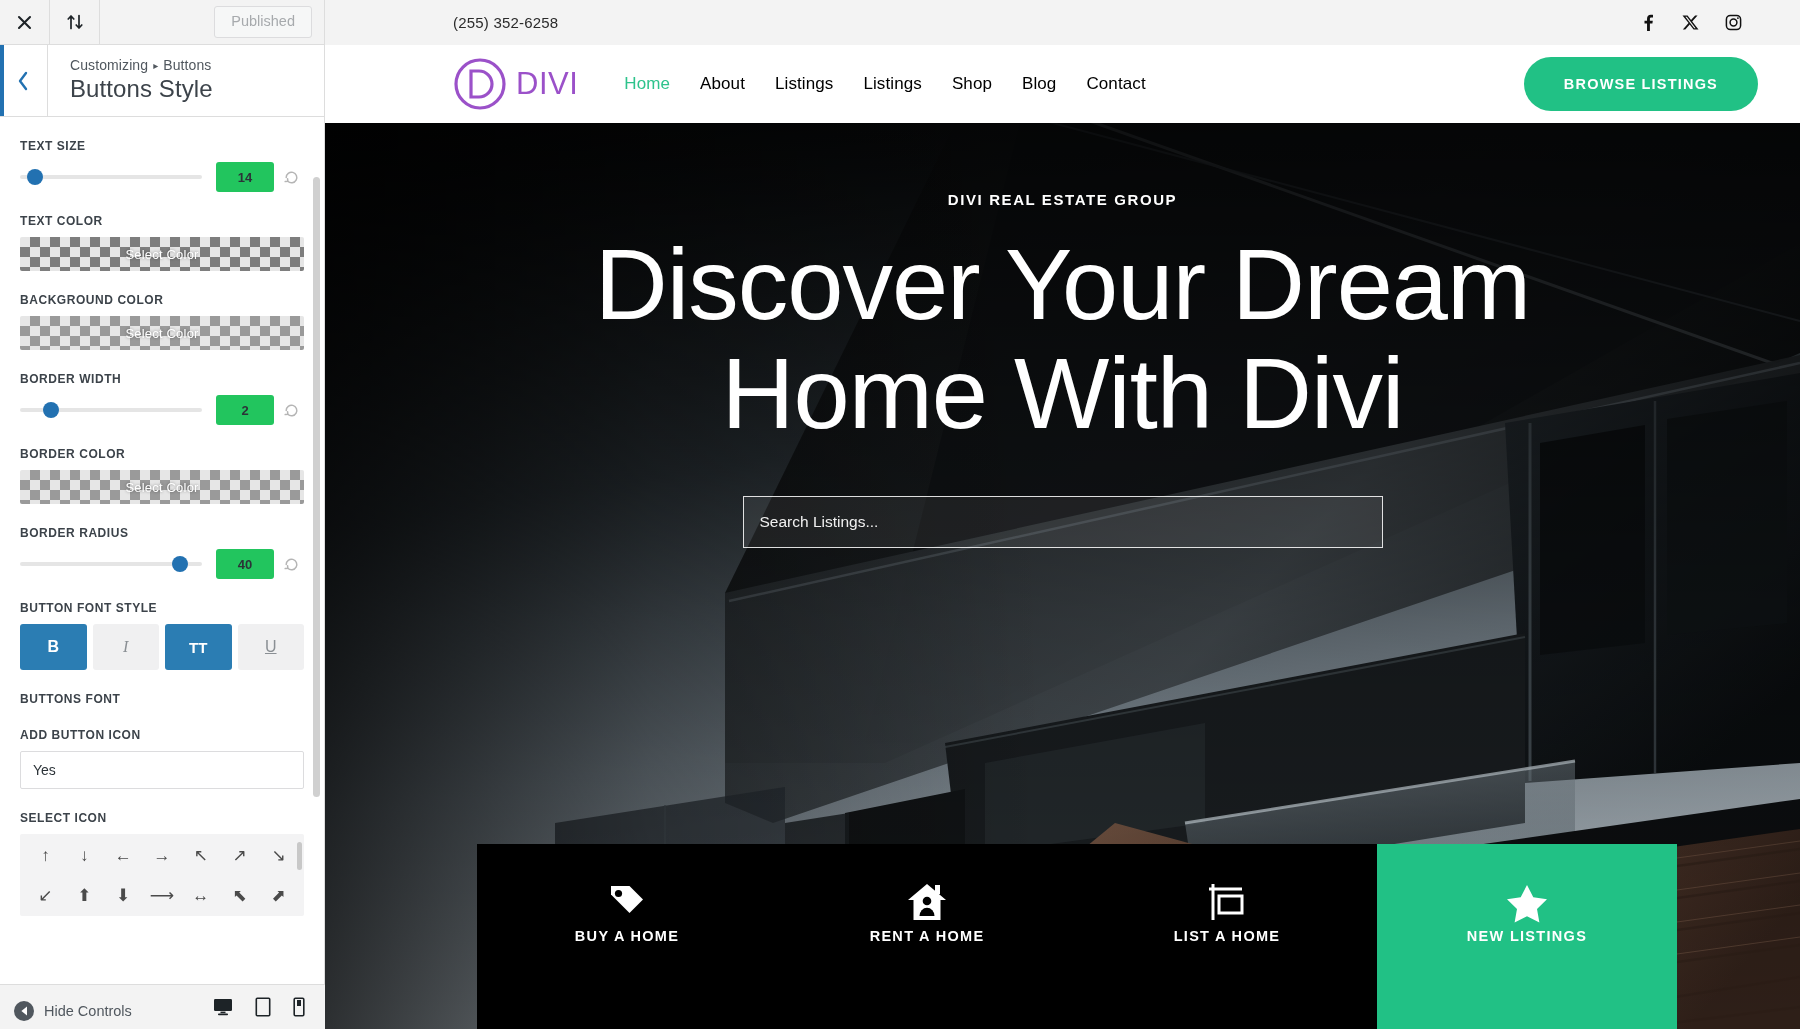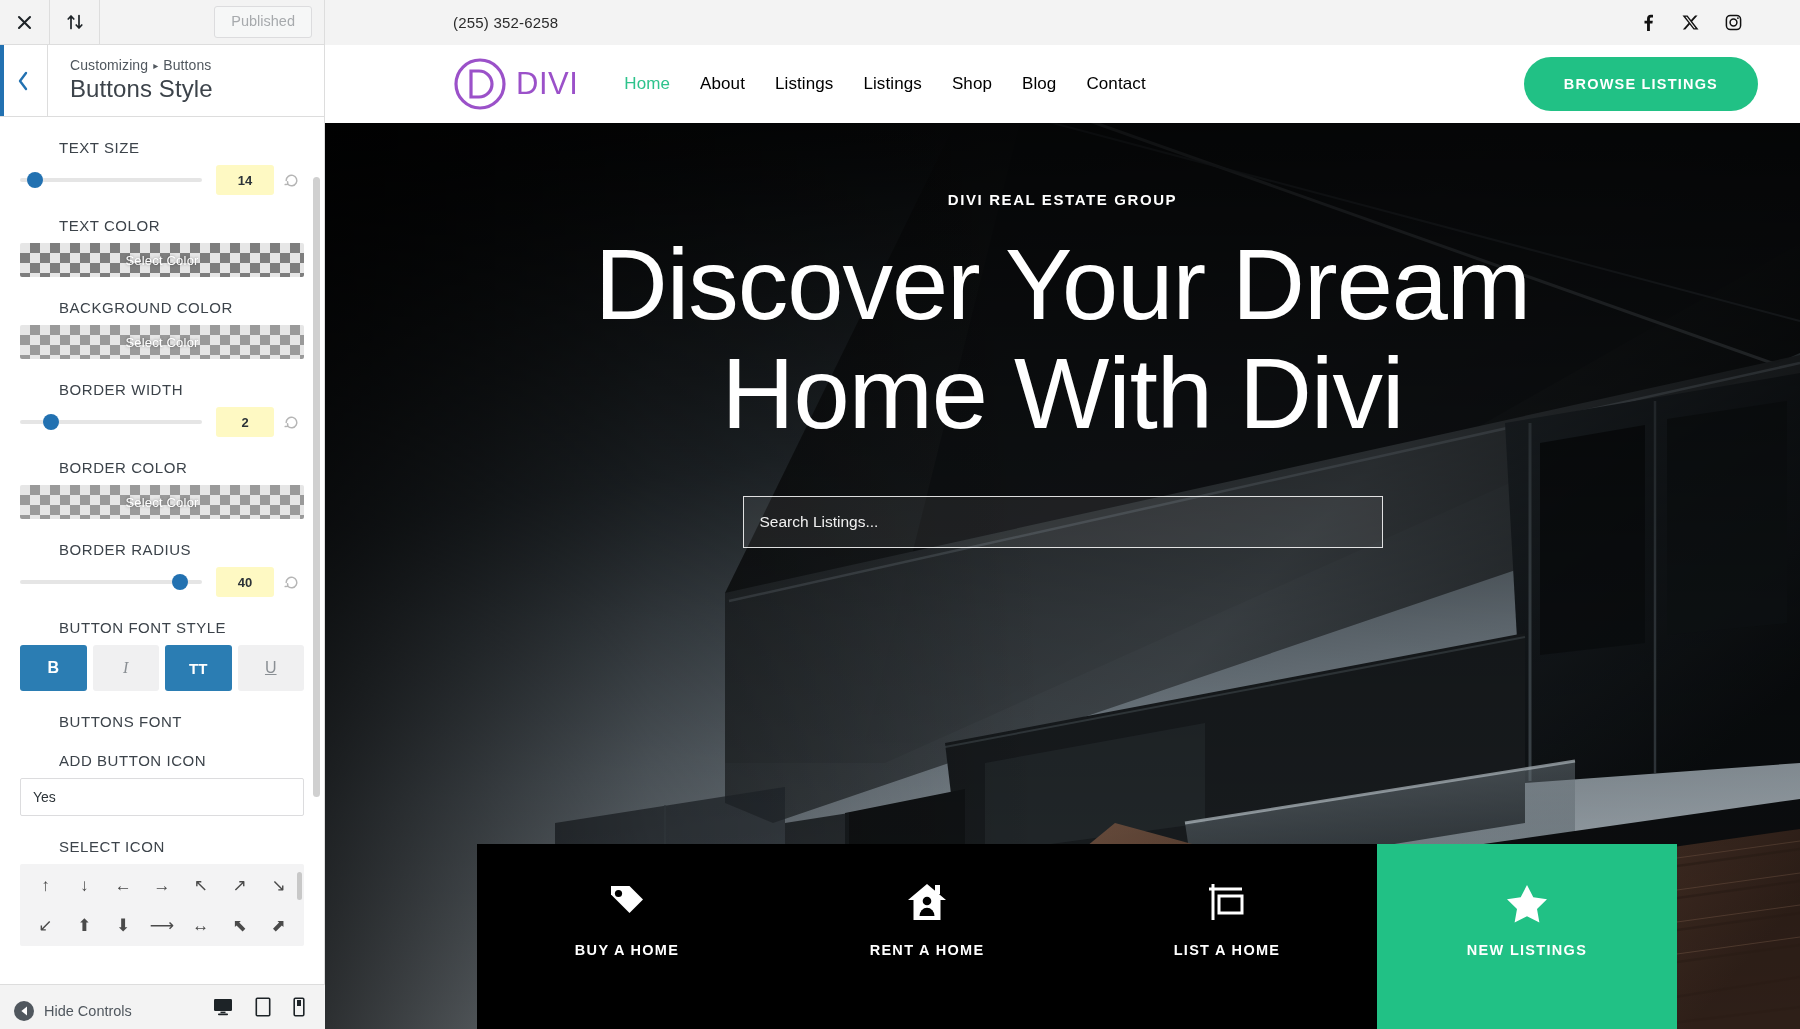--- a/index.html
+++ b/index.html
@@ -59,35 +59,35 @@
     flex: 1; overflow: hidden; position: relative;
     padding: 22px 20px 0 20px; background: #fff;
   }
   .cz-scroll-thumb {
     position: absolute; right: 4px; top: 60px; width: 7px; height: 620px;
     background: #d0d0d0; border-radius: 4px;
   }
 
   .ctl { margin-bottom: 22px; }
   .ctl-label {
-    font-size: 15px; font-weight: normal; color: #3c434a;
-    letter-spacing: .55px; margin-bottom: 9px; text-transform: uppercase; margin-left: 39px;
+    font-size: 12px; font-weight: bold; color: #3c434a;
+    letter-spacing: .55px; margin-bottom: 9px; text-transform: uppercase;
   }
   .slider-row { display: flex; align-items: center; gap: 0; }
   .slider {
     position: relative; height: 4px; background: #e5e5e5; border-radius: 2px;
     flex: 1; margin-right: 14px;
   }
   .slider-handle {
     position: absolute; top: 50%; transform: translate(-50%, -50%);
     width: 16px; height: 16px; border-radius: 50%; background: #2271b1;
     cursor: pointer;
   }
   .num-box {
-    width: 58px; height: 30px; background: #fef9c3; border-radius: 3px;
+    width: 58px; height: 30px; background: #22c55e; border-radius: 3px;
     display: flex; align-items: center; justify-content: center;
     font-size: 13px; font-weight: bold; color: #2c3338;
   }
   .reset-btn {
     width: 26px; display: flex; align-items: center; justify-content: center;
     color: #b5b5b5; cursor: pointer; margin-left: 4px;
   }
 
   
   .color-field {
@@ -226,21 +226,21 @@
     display: flex; z-index: 5;
   }
   .feature-cell {
     flex: 1; background: #000; display: flex; flex-direction: column;
     align-items: center; justify-content: flex-start; padding-top: 32px;
     cursor: pointer;
   }
   .feature-cell.accent { background: #21c185; }
   .feature-icon { height: 52px; display: flex; align-items: center; justify-content: center; }
   .feature-label {
-    margin-top: 14px; color: #fff; font-size: 14.5px; font-weight: bold;
+    color: #fff; font-size: 14.5px; font-weight: bold;
     letter-spacing: 1.3px; text-transform: uppercase;
   }
 </style>
 </head>
 <body>
 
 <div id="root">
 
   <aside class="customizer">
 

